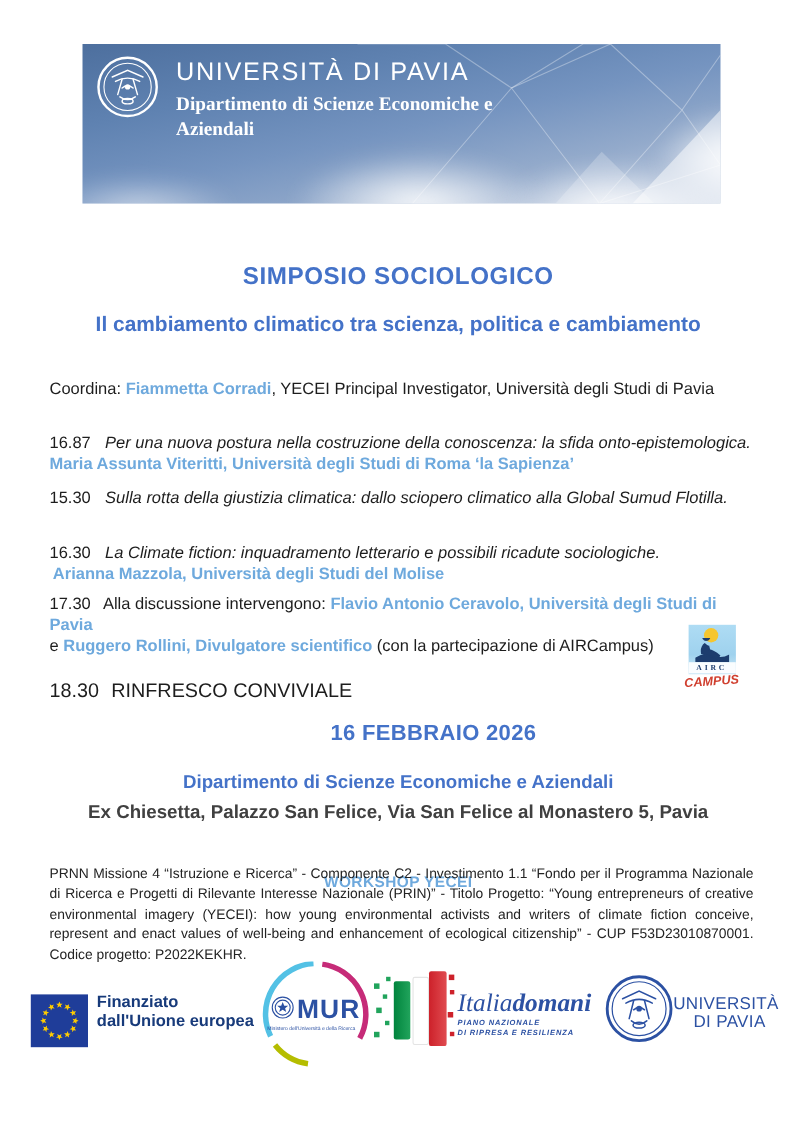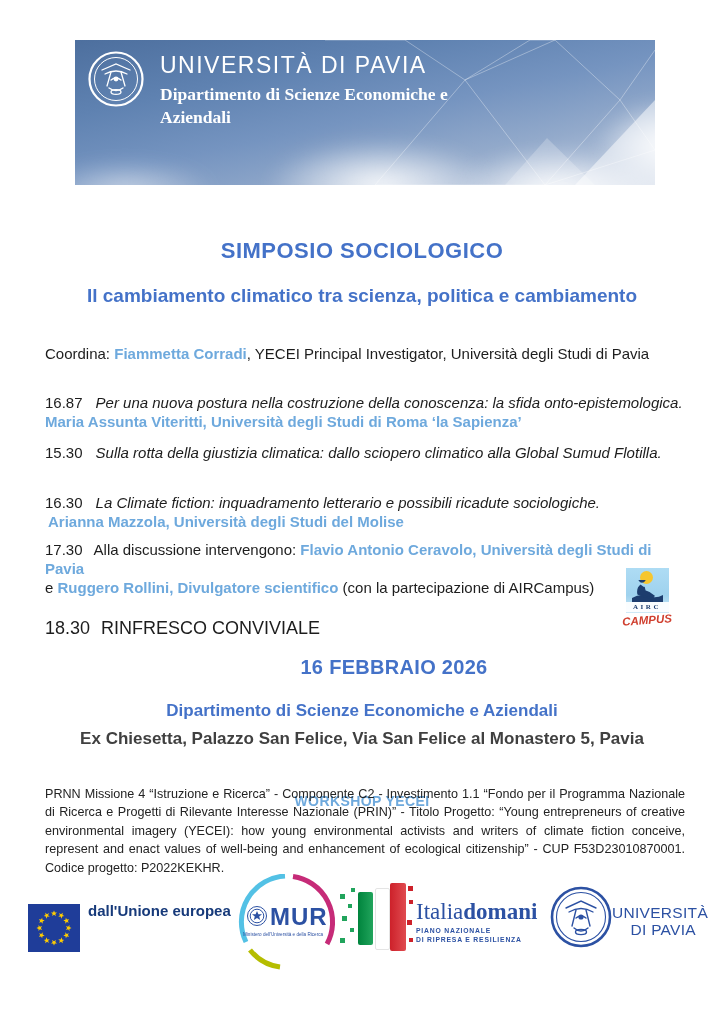--- a/index.html
+++ b/index.html
@@ -72,21 +72,21 @@
   
   .eu-logo{left:28px;top:902px;}
   .eu-flag{position:absolute;left:0;top:2px;width:52px;height:48px;background:#1f3d99;}
   .eu-text{position:absolute;left:60px;top:0;width:190px;}
   .eu-l1,.eu-l2{font-size:15px;font-weight:700;color:#173a7a;line-height:18px;}
   .eu-l3{font-size:13.5px;color:#5d6267;line-height:19px;}
 
   .mur-logo{left:238px;top:874px;width:100px;height:96px;}
   .mur-sub{position:absolute;left:4px;top:58px;width:82px;text-align:center;font-size:4.6px;color:#2c51a3;}
 
-  .italia-logo{left:338px;top:880px;width:205px;height:80px;}
+  .italia-logo{left:338px;top:880px;width:205px;height:80px;font-style:italic;}
   .bar{position:absolute;border-radius:2px;}
   .bar-green{left:20px;top:12px;width:15px;height:53px;background:linear-gradient(90deg,#00843d,#21a45c);}
   .bar-white{left:37px;top:8px;width:13px;height:60px;background:#fff;border:1px solid #e4e4e4;}
   .bar-red{left:52px;top:3px;width:16px;height:68px;background:linear-gradient(90deg,#cd212a,#e04b50);}
   .px{position:absolute;}
   .it-text{position:absolute;left:78px;top:20px;}
   .it-name{font-family:"Liberation Serif",serif;font-size:23px;color:#2c51a3;line-height:24px;}
   .it-name b{font-weight:700;}
   .it-sub{font-size:6.8px;font-weight:700;color:#2c51a3;letter-spacing:.8px;line-height:8.5px;margin-top:3px;}
 
@@ -207,20 +207,21 @@
         <use href="#star" transform="rotate(180) translate(0,-14.5)"></use>
         <use href="#star" transform="rotate(210) translate(0,-14.5)"></use>
         <use href="#star" transform="rotate(240) translate(0,-14.5)"></use>
         <use href="#star" transform="rotate(270) translate(0,-14.5)"></use>
         <use href="#star" transform="rotate(300) translate(0,-14.5)"></use>
         <use href="#star" transform="rotate(330) translate(0,-14.5)"></use>
       </g>
     </svg>
   </div>
   <div class="eu-text">
+    <div class="eu-l1">Finanziato</div>
     <div class="eu-l2">dall'Unione europea</div>
   </div>
 </div>
 
 <div class="abs mur-logo">
   <svg width="100" height="96" viewBox="0 0 100 96">
     <path d="M47,2 A46,46 0 0 0 8,68" fill="none" stroke="#53c1e5" stroke-width="5"></path>
     <path d="M55,2.5 A46,46 0 0 1 89,70" fill="none" stroke="#c62b78" stroke-width="5"></path>
     <path d="M12,76 A46,46 0 0 0 42,93" fill="none" stroke="#b5bd00" stroke-width="5"></path>
     <g stroke="#2c51a3" fill="none" stroke-width="1">

